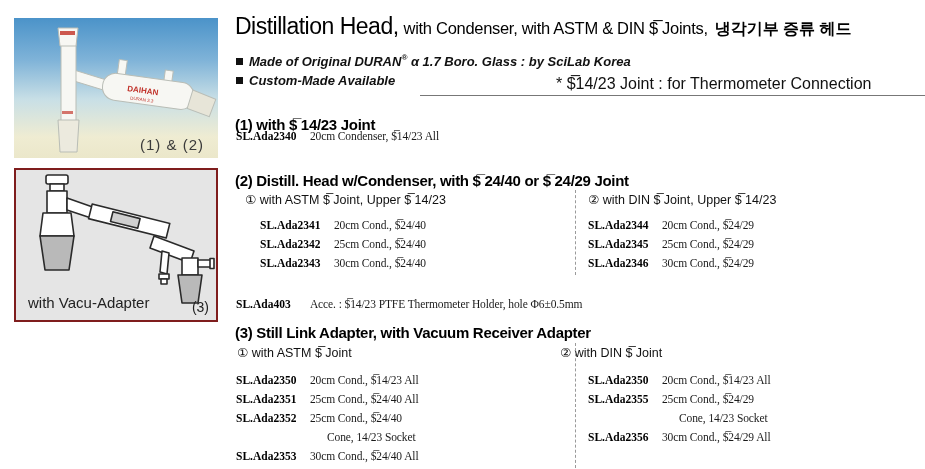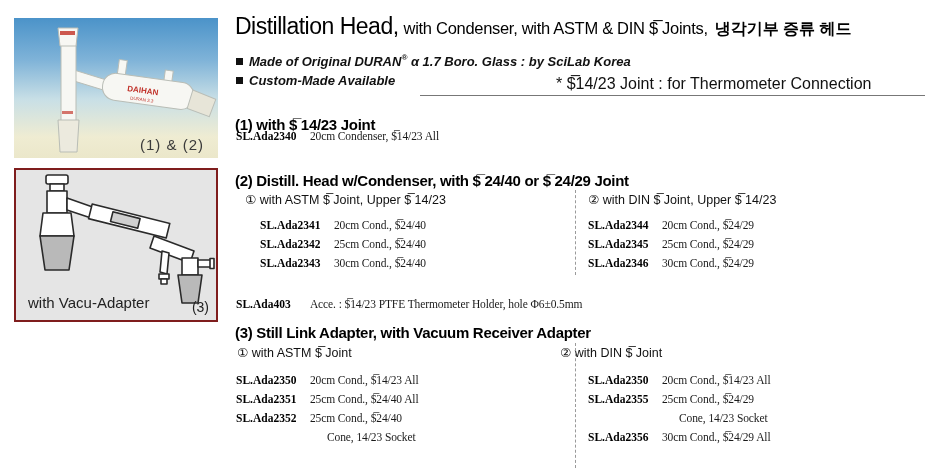--- a/index.html
+++ b/index.html
@@ -192,20 +192,24 @@
     <span class="desc">25cm Cond., $̅24/40 All</span>
   </div>
   <div class="row">
     <span class="code">SL.Ada2352</span>
     <span class="desc">25cm Cond., $̅24/40</span>
   </div>
   <div class="row cone">
     
     <span class="desc">Cone, 14/23 Socket</span>
   </div>
+  <div class="row">
+    <span class="code">SL.Ada2353</span>
+    <span class="desc">30cm Cond., $̅24/40 All</span>
+  </div>
 </div>
 
 <div class="abs rows" style="left:588px;top:371px;">
   <div class="row">
     <span class="code">SL.Ada2350</span>
     <span class="desc">20cm Cond., $̅14/23 All</span>
   </div>
   <div class="row">
     <span class="code">SL.Ada2355</span>
     <span class="desc">25cm Cond., $̅24/29</span>

